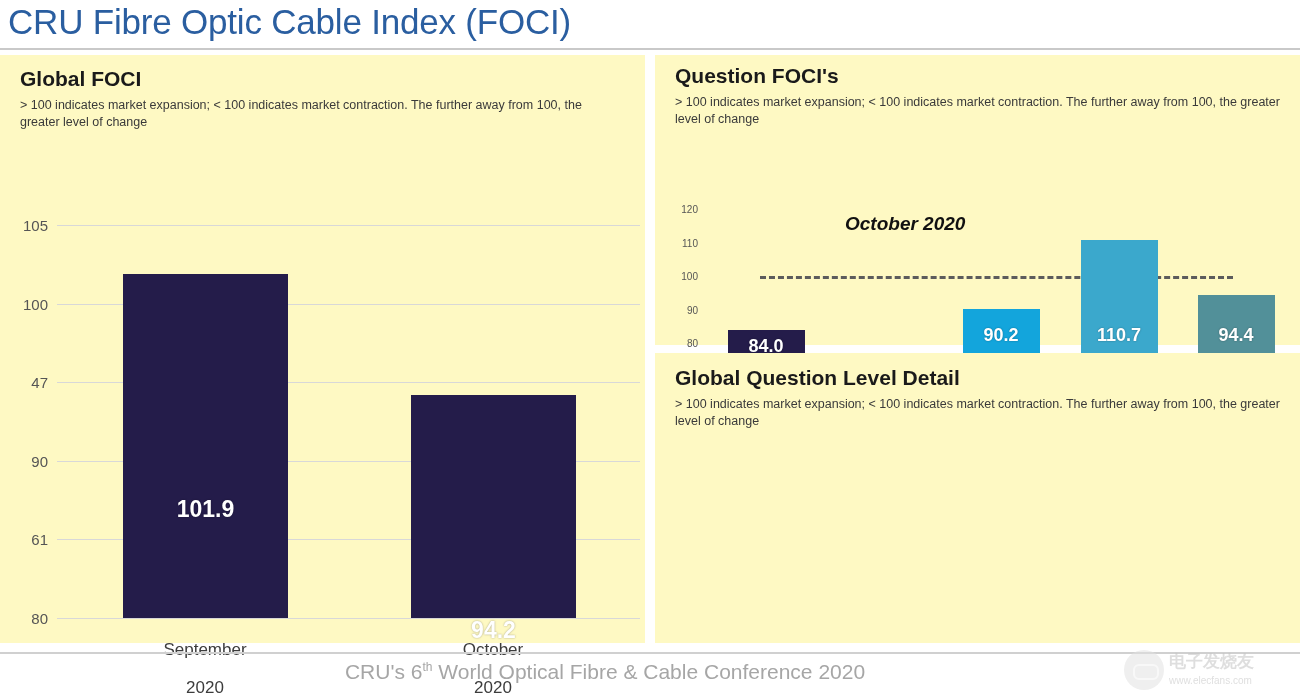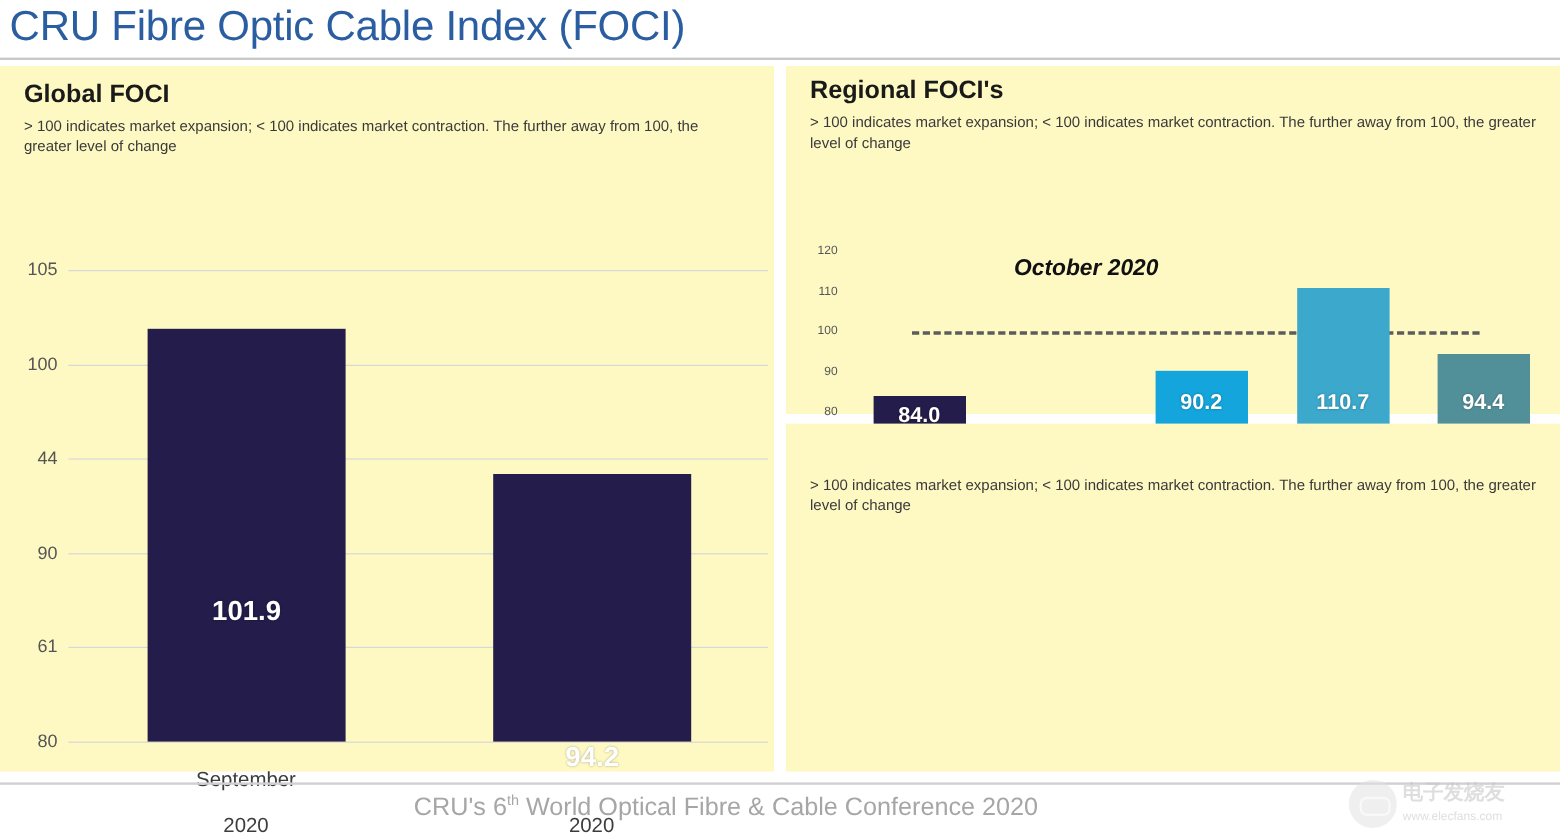--- a/index.html
+++ b/index.html
@@ -128,44 +128,45 @@
 
 <div class="panel" id="panel-global">
   <div class="panel-title">Global FOCI</div>
   <div class="panel-sub">&gt; 100 indicates market expansion; &lt; 100 indicates market contraction. The further away from 100, the greater level of change</div>
 
   <div class="plot" id="global-plot">
       <div class="ytick" style="top: 15px;">105</div>
       <div class="gridline" style="top: 15px;"></div>
       <div class="ytick" style="top: 93.6px;">100</div>
       <div class="gridline" style="top: 94px;"></div>
-      <div class="ytick" style="top: 172.2px;">44</div>
+      <div class="ytick" style="top: 172.2px;">47</div>
       <div class="gridline" style="top: 172px;"></div>
       <div class="ytick" style="top: 250.8px;">90</div>
       <div class="gridline" style="top: 251px;"></div>
       <div class="ytick" style="top: 329.4px;">61</div>
       <div class="gridline" style="top: 329px;"></div>
       <div class="ytick" style="top: 408px;">80</div>
       <div class="gridline" style="top: 408px;"></div>
       <div class="bar g-bar" style="background: rgb(36, 28, 74); left: 123px; top: 63.732px; height: 344.268px;">
         <div class="bar-value">101.9</div>
       </div>
       <div class="bar g-bar" style="background: rgb(36, 28, 74); left: 411px; top: 184.776px; height: 223.224px;">
         <div class="bar-value">94.2</div>
       </div>
     </div>
   <div id="global-xlabels">
       <div class="xlabel" style="left: 95px; top: 12px; width: 220px;">September</div>
       <div class="xlabel" style="left: 95px; top: 50px; width: 220px;">2020</div>
+      <div class="xlabel" style="left: 383px; top: 12px; width: 220px;">October</div>
       <div class="xlabel" style="left: 383px; top: 50px; width: 220px;">2020</div>
     </div>
 </div>
 
 <div class="panel" id="panel-regional">
-  <div class="panel-title">Regional FOCI's</div>
+  <div class="panel-title">Question FOCI's</div>
   <div class="panel-sub">&gt; 100 indicates market expansion; &lt; 100 indicates market contraction. The further away from 100, the greater level of change</div>
 
   <div class="plot" id="regional-plot">
     <div id="regional-caption">October 2020</div>
   <div class="ytick" style="top: 14px;">120</div>
       <div class="ytick" style="top: 47.6px;">110</div>
       <div class="ytick" style="top: 81.2px;">100</div>
       <div class="ytick" style="top: 114.8px;">90</div>
       <div class="ytick" style="top: 148.4px;">80</div>
       <div class="ytick" style="top: 182px;">70</div>
@@ -186,20 +187,21 @@
   <div id="regional-xlabels">
       <div class="xlabel" style="left: 50px; width: 122px; top: 0px;">Europe</div>
       <div class="xlabel" style="left: 168px; width: 122px; top: 0px;">China</div>
       <div class="xlabel" style="left: 285px; width: 122px; top: 0px;">APAC Ex-China</div>
       <div class="xlabel" style="left: 403px; width: 122px; top: 0px;">North America</div>
       <div class="xlabel" style="left: 520px; width: 122px; top: 0px;">South America</div>
     </div>
 </div>
 
 <div class="panel" id="panel-questions">
+  <div class="panel-title">Global Question Level Detail</div>
   <div class="panel-sub">&gt; 100 indicates market expansion; &lt; 100 indicates market contraction. The further away from 100, the greater level of change</div>
 
 </div>
 
 <div id="footer-rule"></div>
 <div id="footer-text">
   <span>CRU's 6</span><sup>th</sup><span> World Optical Fibre &amp; Cable Conference 2020</span>
 </div>
 
 <div id="watermark">

